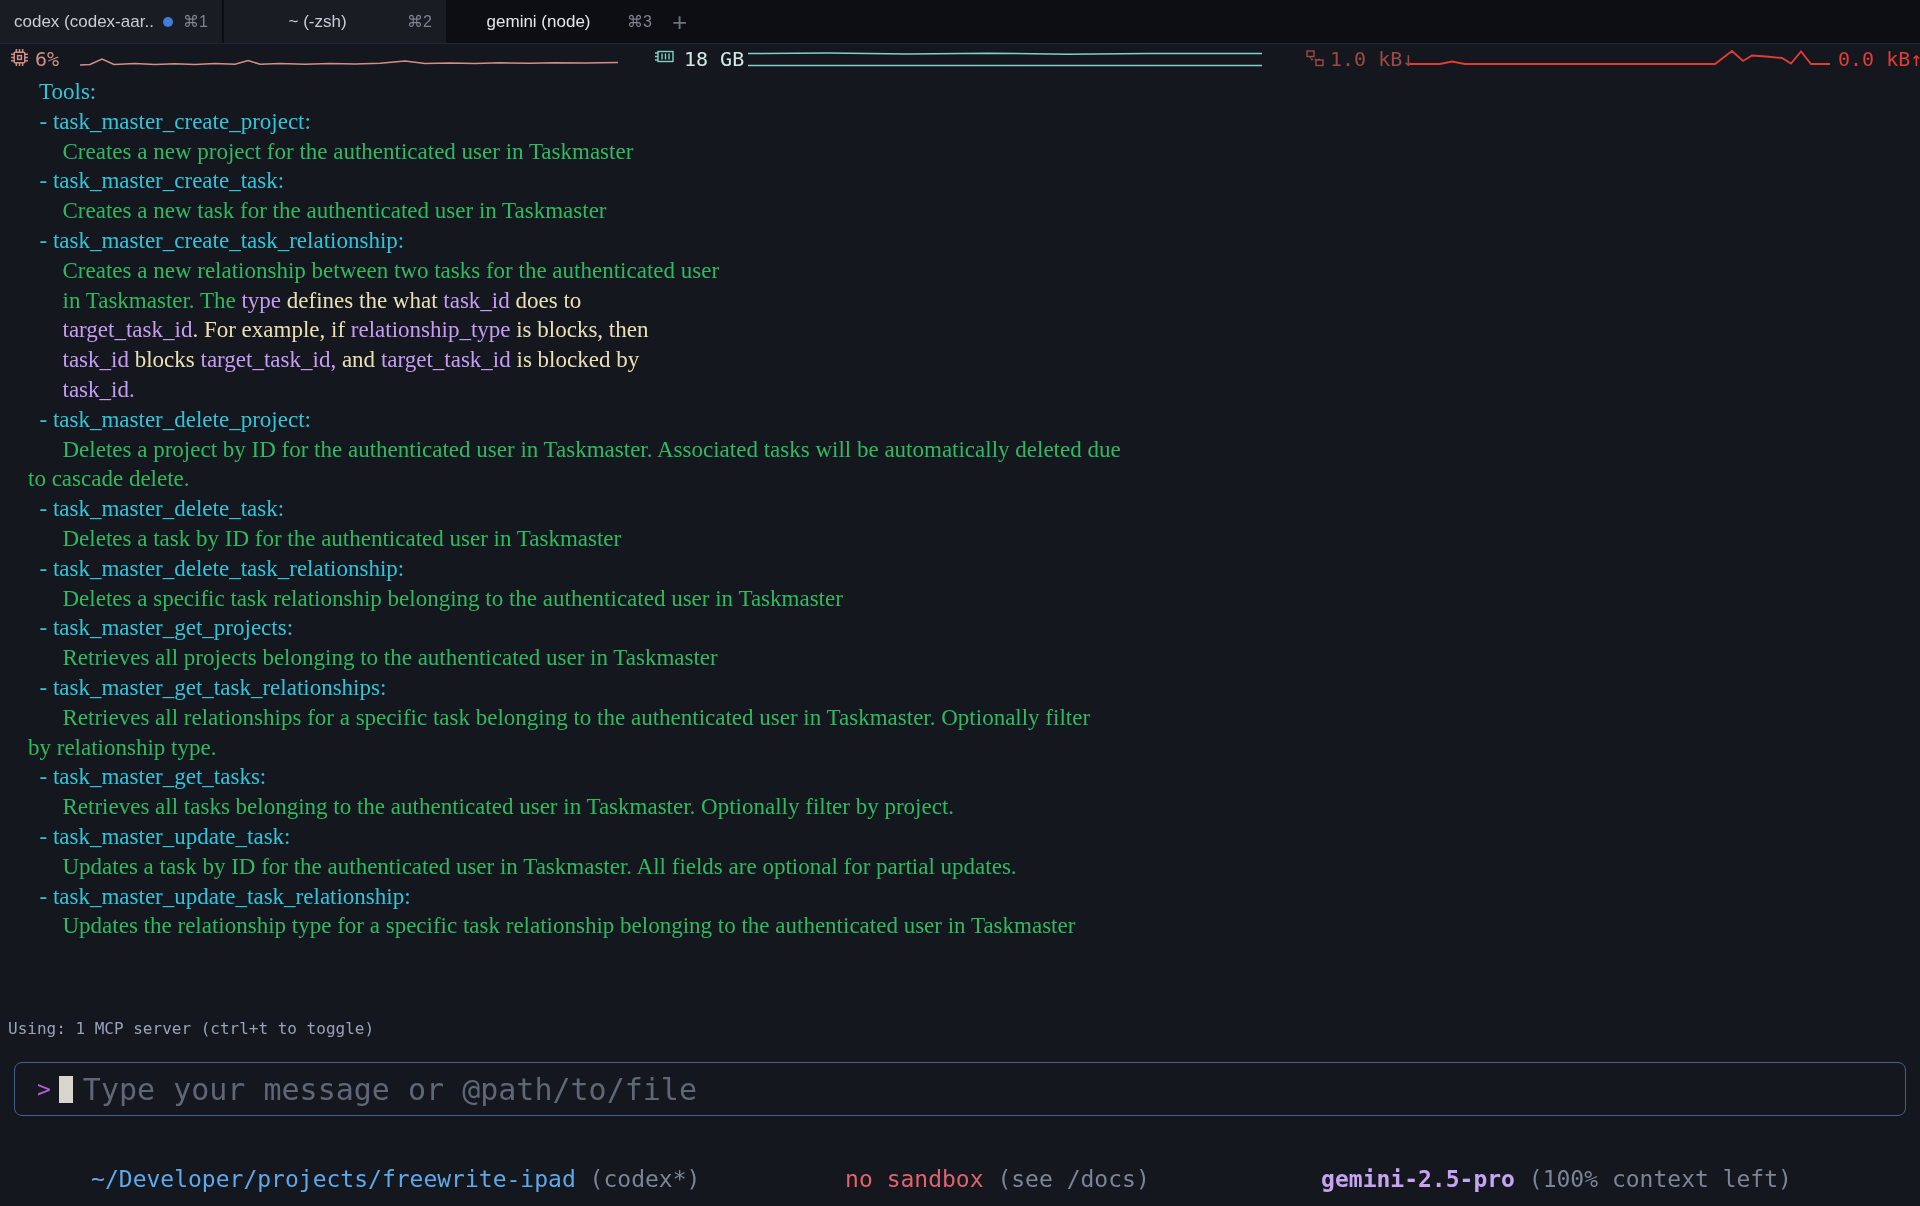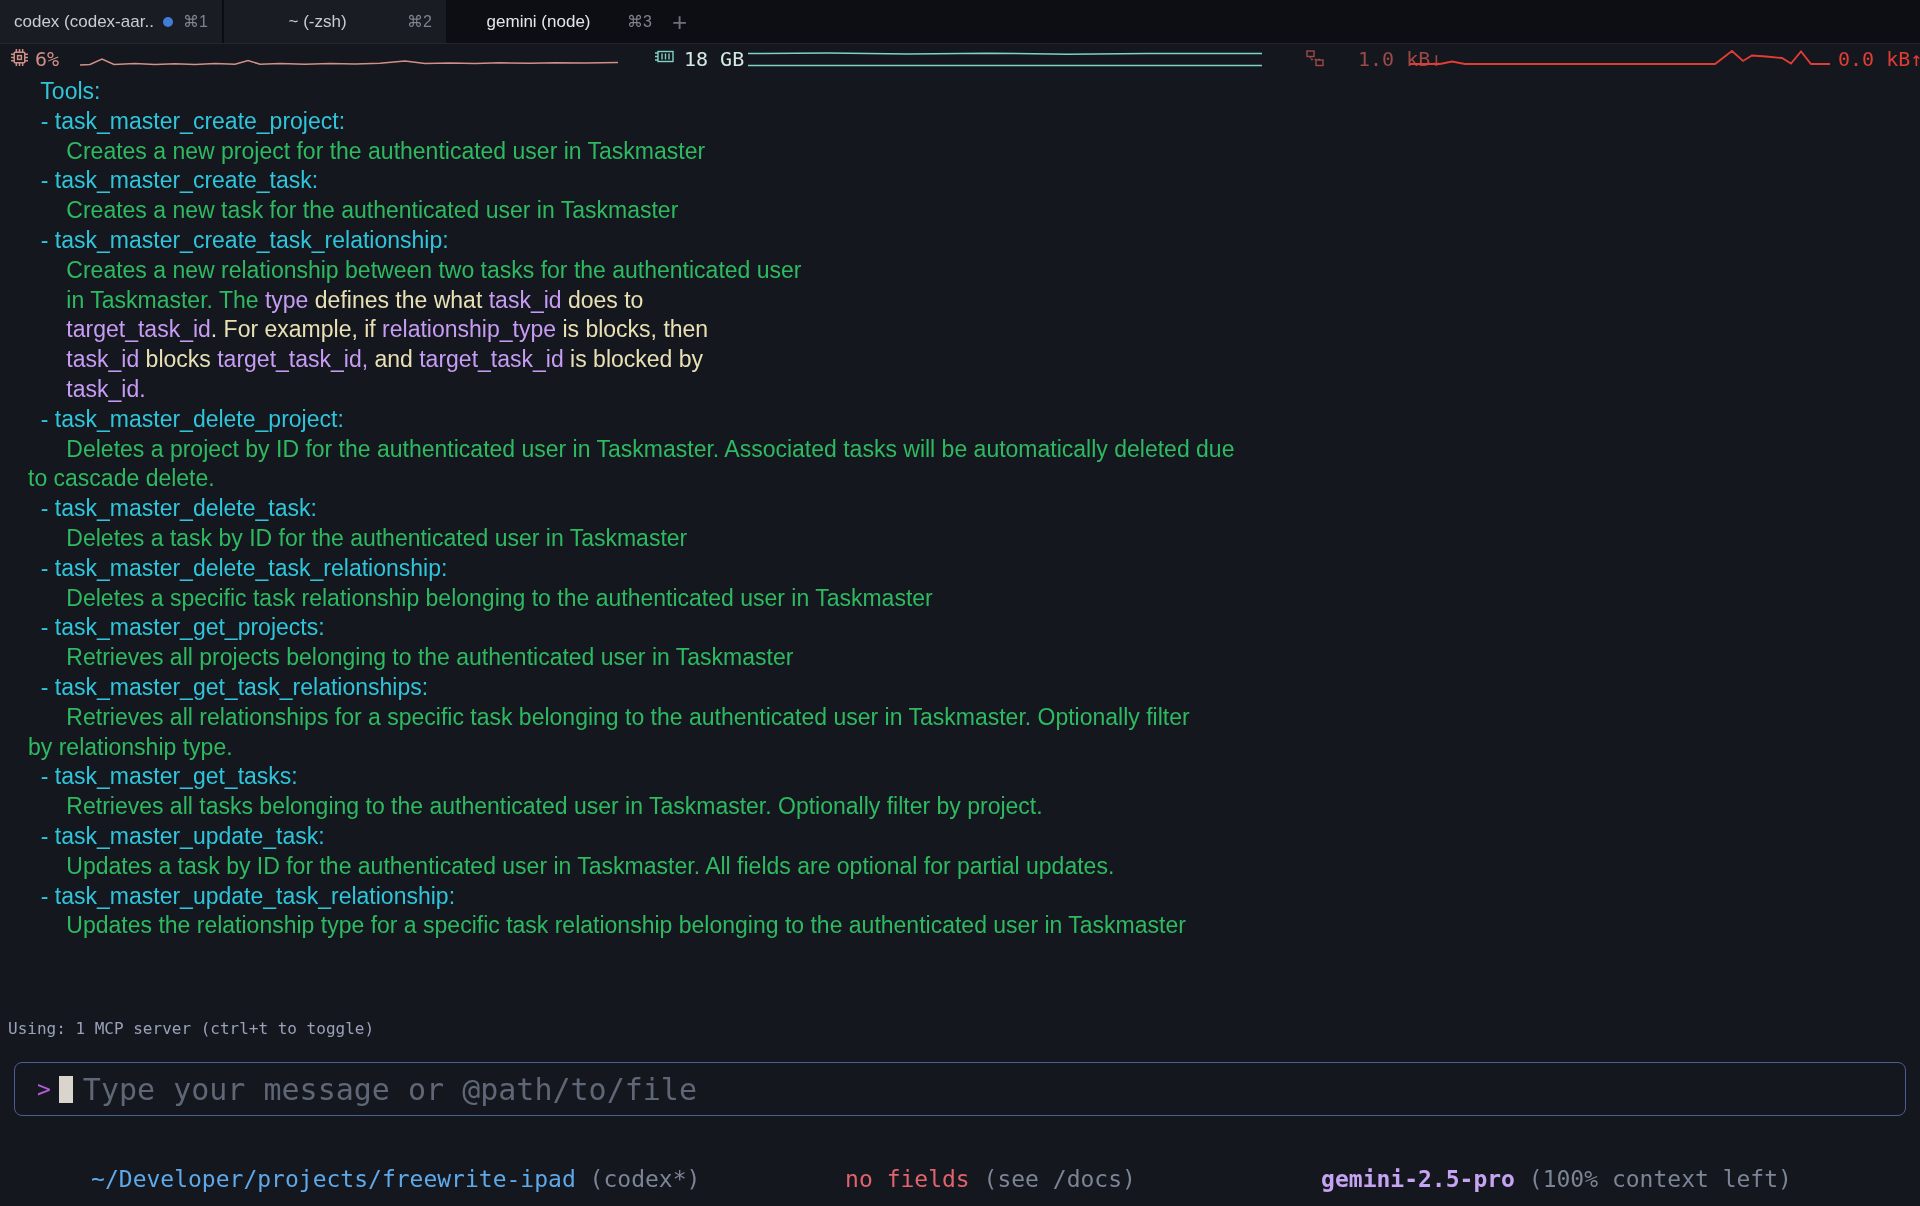--- a/index.html
+++ b/index.html
@@ -23,26 +23,26 @@
   .sysrow{position:absolute;left:0;top:44px;width:1920px;height:28px;}
   .sys-item{position:absolute;top:3px;font-size:20px;white-space:nowrap;}
   .sys-icon{position:absolute;top:4px;}
   .cpu-icon{left:10px;color:var(--cpu,#d09087);}
   .cpu-val{left:35px;color:var(--cpu,#d09087);}
   .cpu-graph{position:absolute;left:80px;top:6px;color:var(--cpu,#d09087);}
   .mem-icon{left:654px;color:var(--mem_graph,#7fd2c4);}
   .mem-val{left:684px;color:var(--mem_text,#d4e9e3);}
   .mem-graph{position:absolute;left:748px;top:6px;color:var(--mem_graph,#7fd2c4);}
   .net-icon{left:1306px;top:6px;color:var(--net_label,#9c4a45);}
-  .net-down{left:1330px;color:var(--net_label,#9c4a45);margin-left:28px;}
+  .net-down{left:1330px;color:var(--net_label,#9c4a45);}
   .net-graph{position:absolute;left:1410px;top:4px;color:var(--net_red,#e23d35);}
   .net-up{left:1838px;color:var(--net_red,#e8473e);}
   
   #terminal-output{position:absolute;left:28px;top:77px;margin:0;font-size:23px;line-height:29.8px;
-                   white-space:pre;font-family:Liberation Sans, sans-serif;}
+                   white-space:pre;font-family:Liberation Serif, serif;}
   
   .mcp-line{position:absolute;left:8px;top:1019px;font-size:16px;color:var(--ui_gray,#99a2b8);white-space:pre;}
   
   .input-box{position:absolute;left:14px;top:1062px;width:1892px;height:54px;box-sizing:border-box;
              border:1.5px solid var(--input_border,#4b5e93);border-radius:8px;display:flex;align-items:center;
              padding-left:22px;}
   .prompt{font-size:23px;color:var(--prompt,#b45bd3);margin-right:8px;}
   .cursor{width:14px;height:27px;background:var(--cursor,#d9d5cd);margin-right:10px;flex:0 0 auto;}
   .placeholder{font-size:30px;color:var(--placeholder,#5f6777);white-space:pre;}
   
@@ -126,20 +126,20 @@
     <span class="prompt">&gt;</span>
     <span class="cursor"></span>
     <span class="placeholder">Type your message or @path/to/file</span>
   </div>
 
   <div class="footer">
     <span class="seg f-path">
       <span class="blue">~/Developer/projects/freewrite-ipad</span><span class="fgray"> (codex*)</span>
     </span>
     <span class="seg f-sandbox">
-      <span class="red">no fields</span><span class="fgray"> (see /docs)</span>
+      <span class="red">no sandbox</span><span class="fgray"> (see /docs)</span>
     </span>
     <span class="seg f-model">
       <span class="violet">gemini-2.5-pro</span><span class="fgray"> (100% context left)</span>
     </span>
   </div>
 
 </div>
 
 </body></html>

